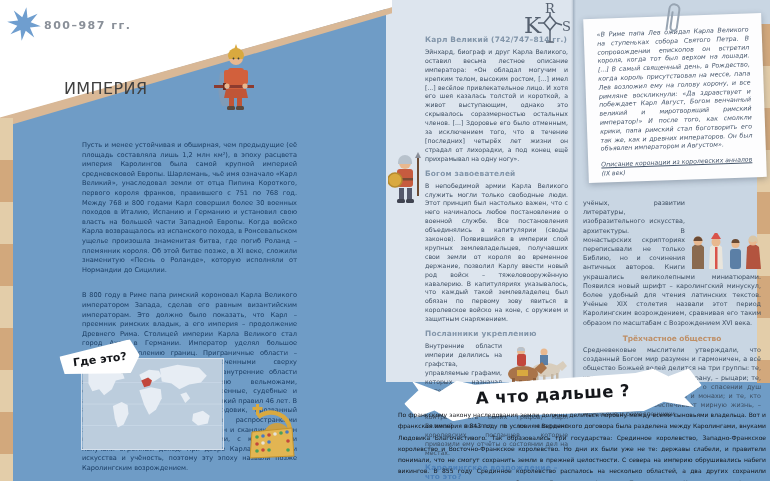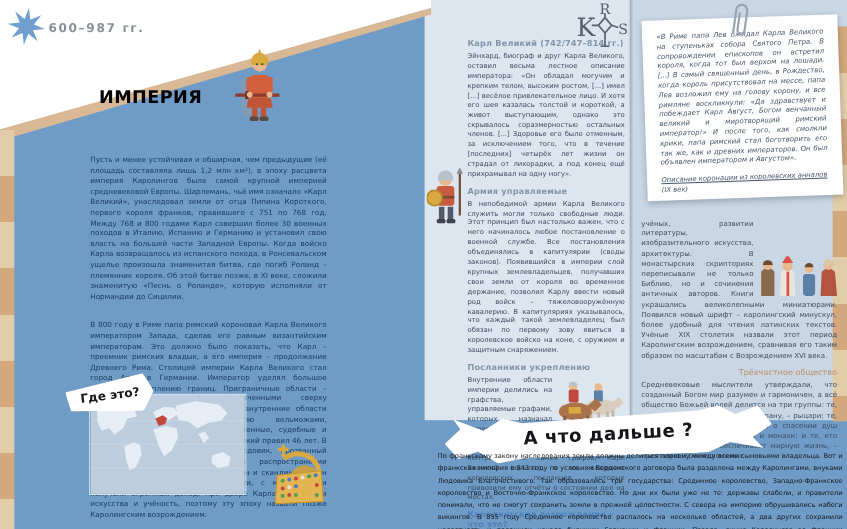--- a/index.html
+++ b/index.html
@@ -20,21 +20,21 @@
            background:repeating-linear-gradient(180deg,#d2a87c 0 42px,#e3cda9 42px 84px);}
 
   .panelMid{left:386px;top:0;width:187px;height:382px;background:#dde5ee;}
   .panelRight{left:573px;top:0;width:197px;height:382px;background:#c9d6e3;}
   .gutter{left:571px;top:0;width:5px;height:382px;
           background:linear-gradient(90deg,rgba(0,0,0,0),rgba(50,70,95,.22),rgba(0,0,0,0));}
 
   .era{left:44px;top:19px;font-size:11px;font-weight:700;color:#8a9099;letter-spacing:1.5px;}
   .star{left:7px;top:7px;}
 
-  .title{left:90px;top:80px;color:#000000;font-weight:700;font-size:16px;line-height:18.5px;letter-spacing:.4px;}
+  .title{left:64px;top:80px;color:#404040;font-weight:400;font-size:16px;line-height:18.5px;letter-spacing:.4px;}
 
   .intro{left:66px;top:125px;width:247px;font-size:6.6px;line-height:9.6px;color:#1b3d63;text-align:justify;}
   .intro p{margin:16px;}
 
   .mapbox{left:81px;top:358px;width:143px;height:92px;border:1px solid #d5e0ec;box-sizing:border-box;}
 
   .ribbon{background:#fff;color:#14161a;font-weight:700;text-align:center;
           box-shadow:0 1px 3px rgba(20,40,60,.25);}
   .where{left:60px;top:343px;width:80px;height:34px;line-height:33px;font-size:11px;
          transform:rotate(-7deg);
@@ -57,21 +57,21 @@
 
   .note{left:586px;top:16px;width:178px;height:164px;background:#fdfdfe;transform:rotate(-2deg);
         box-shadow:0 2px 6px rgba(25,40,60,.3);padding:12px 13px;box-sizing:border-box;
         font-style:italic;font-size:6.3px;line-height:8.8px;color:#46566b;text-align:justify;}
   .noteCap{margin-top:7px;font-size:6.2px;}
   .noteCap .u{text-decoration:underline;}
   .clip{left:660px;top:0px;z-index:5;}
 
   .rightCol{left:583px;top:199px;width:178px;font-size:6.4px;line-height:9.2px;color:#3d4e62;text-align:justify;}
   .rightCol p{margin:0;}
-  .rightCol .h{font-size:7.4px;font-weight:400;color:#bf8f66;margin:6px 0 3px;text-align:right;}
+  .rightCol .h{font-size:7.4px;font-weight:700;color:#bf8f66;margin:6px 0 3px;text-align:center;}
   .figFloat{float:right;width:72px;height:38px;margin:34px 0 0 4px;}
 
   .afterword{left:398px;top:409px;width:368px;font-size:6px;line-height:11.3px;color:#14161a;text-align:justify;}
 </style>
 </head>
 <body>
 
 <div class="page">
 
   <div class="abs panelMid"></div>
@@ -80,21 +80,21 @@
   <div class="abs swoosh"></div>
   <div class="abs wedge"></div>
   <div class="abs stripeL"></div>
   <div class="abs stripeR"></div>
 
   <span class="abs star">
     <svg width="34" height="34" viewBox="0 0 32 32">
       <polygon fill="#6f9ecf" transform="rotate(8 16 16)" points="16,0 18.5,10 27.3,4.7 22,13.5 32,16 22,18.5 27.3,27.3 18.5,22 16,32 13.5,22 4.7,27.3 10,18.5 0,16 10,13.5 4.7,4.7 13.5,10"></polygon>
     </svg>
   </span>
-  <div class="abs era">600–987 гг.</div>
+  <div class="abs era">800–987 гг.</div>
 
   <div class="abs title">
     <div>ИМПЕРИЯ</div>
   </div>
 
   <span class="abs knight">
     <svg width="46" height="68" viewBox="0 0 46 68">
       <path d="M8,28 Q4,50 10,62 L22,62 Q16,44 18,30 Z" fill="#7f9bb8"></path>
       <rect x="16" y="24" width="16" height="22" rx="3" fill="#d2603c"></rect>
       <path d="M14,45 h20 l2,9 h-24 z" fill="#c05537"></path>
@@ -188,21 +188,21 @@
         <line x1="26" y1="28" x2="26" y2="40"></line>
         <line x1="22" y1="40" x2="30" y2="40"></line>
         <line x1="26" y1="14" x2="26" y2="10"></line>
       </g>
     </svg>
   </span>
 
   <div class="abs mid">
     <div class="h">Карл Великий (742/747–814 гг.)</div>
     <p>Эйнхард, биограф и друг Карла Великого, оставил весьма лестное описание императора: «Он обладал могучим и крепким телом, высоким ростом, [...] имел [...] весёлое привлекательное лицо. И хотя его шея казалась толстой и короткой, а живот выступающим, однако это скрывалось соразмерностью остальных членов. [...] Здоровье его было отменным, за исключением того, что в течение [последних] четырёх лет жизни он страдал от лихорадки, а под конец ещё прихрамывал на одну ногу».</p>
-    <div class="h">Армия управляемые</div>
+    <div class="h">Богом завоевателей</div>
     <p>В непобедимой армии Карла Великого служить могли только свободные люди. Этот принцип был настолько важен, что с него начиналось любое постановление о военной службе. Все постановления объединялись в капитулярии (своды законов). Появившийся в империи слой крупных землевладельцев, получавших свои земли от короля во временное держание, позволил Карлу ввести новый род войск – тяжеловооружённую кавалерию. В капитуляриях указывалось, что каждый такой землевладелец был обязан по первому зову явиться в королевское войско на коне, с оружием и защитным снаряжением.</p>
     <div class="h">Посланники укреплению</div>
     <p>
       <span class="horseFloat" style="display:block">
         <svg width="62" height="46" viewBox="0 0 62 46">
           <g>
             <ellipse cx="40" cy="27" rx="14" ry="7" fill="#d8cdbc"></ellipse>
             <path d="M50,23 l7,-5 4,5 -5,5 z" fill="#d8cdbc"></path>
             <rect x="30" y="31" width="2.5" height="12" fill="#c4b6a2"></rect>
               <rect x="37" y="32" width="2.5" height="12" fill="#c4b6a2"></rect>

